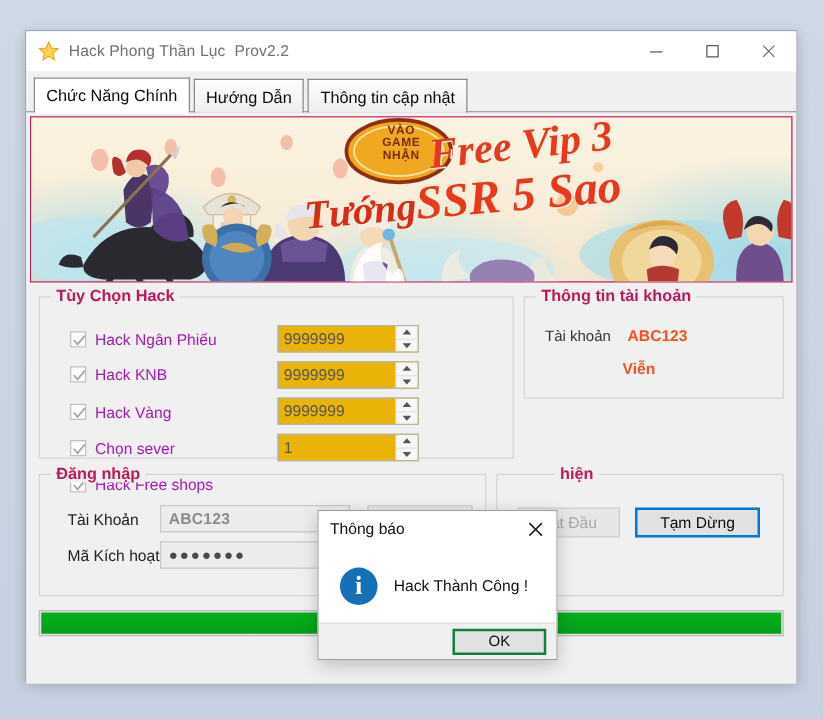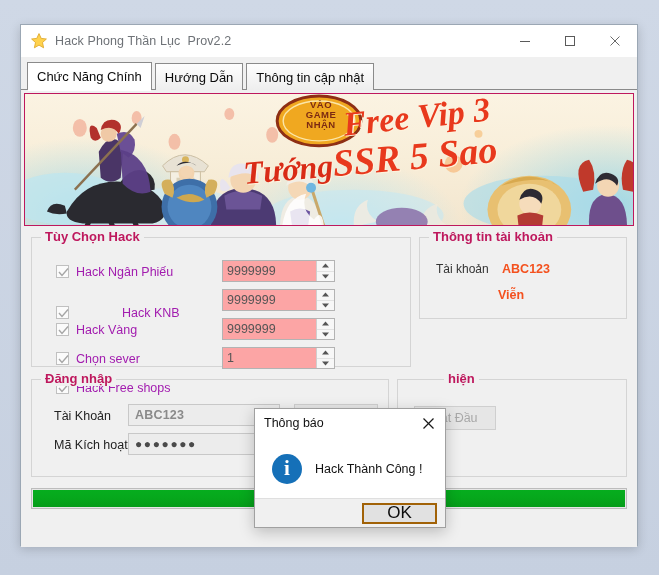--- a/index.html
+++ b/index.html
@@ -192,21 +192,21 @@
     margin-left: 7px;
     font-size: 12.5px;
     color: #a21caf;
     white-space: nowrap;
   }
 
   
   .spinner {
     position: absolute;
     height: 22px;
-    background: #fca5a5;
+    background: #eab308;
     border: 1px solid #b3b3b3;
     box-sizing: border-box;
     display: flex;
     align-items: stretch;
     gap: 20px;
   }
   .spinner .val {
     flex: 1;
     display: flex;
     align-items: center;
@@ -397,23 +397,23 @@
     justify-content: flex-end;
     padding-right: 8px;
     box-sizing: border-box;
   }
   .dlg-ok {
     width: 75px;
     height: 21px;
     display: flex;
     align-items: center;
     justify-content: center;
-    font-size: 17px;
+    font-size: 12px;
     background: #e1e1e1;
-    border: 2px solid #a16207;
+    border: 2px solid #15803d;
     box-sizing: border-box;
     color: #0c0c0c;
     cursor: default;
   }
 </style>
 </head>
 <body>
 
 <div id="screen">
 
@@ -585,21 +585,21 @@
         <div class="glegend">Tùy Chọn Hack</div>
 
         <div class="cbrow" style="top:25px;">
           <span class="cbox">
             <svg width="11" height="11" viewBox="0 0 11 11">
                 <polyline points="1,5 4,8.5 10,1.5" fill="none" stroke="#a6a6a6" stroke-width="1.4"></polyline>
               </svg>
           </span>
           <span class="cblabel">Hack Ngân Phiếu</span>
         </div>
-        <div class="cbrow" style="top:66px;gap:46px;">
+        <div class="cbrow" style="top:53px;">
           <span class="cbox">
             <svg width="11" height="11" viewBox="0 0 11 11">
                 <polyline points="1,5 4,8.5 10,1.5" fill="none" stroke="#a6a6a6" stroke-width="1.4"></polyline>
               </svg>
           </span>
           <span class="cblabel">Hack KNB</span>
         </div>
         <div class="cbrow" style="top:83px;">
           <span class="cbox">
             <svg width="11" height="11" viewBox="0 0 11 11">
@@ -718,20 +718,23 @@
           <span>Thoát</span>
         </div>
       </div>
 
       <div class="group" id="grp-exec">
         <div class="glegend" style="left:8px;margin-left:38px;">hiện</div>
 
         <div class="btn disabled" style="left:16px; top:26px; width:82px; height:24px;">
           <span>Bắt Đầu</span>
         </div>
+        <div class="btn focus" style="left:110px; top:26px; width:100px; height:24px;">
+          <span>Tạm Dừng</span>
+        </div>
       </div>
 
       <div class="progress-wrap">
         <div class="progress-fill" style="width:100%;"></div>
       </div>
 
       <div class="dialog">
         <div class="dlg-title">
           <span class="dlg-title-text">Thông báo</span>
           <span class="dlg-close">

